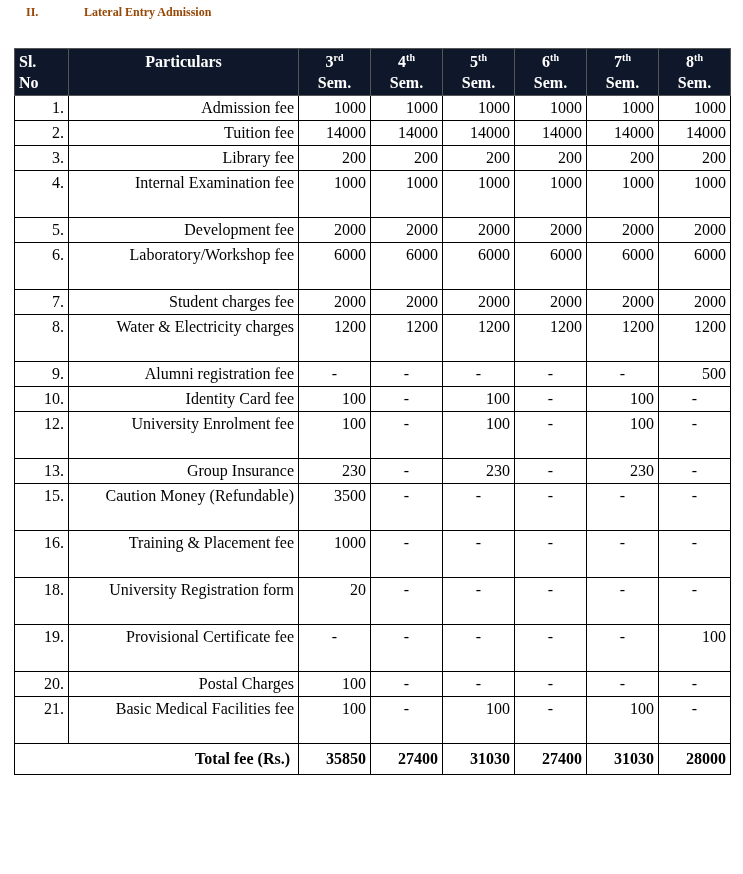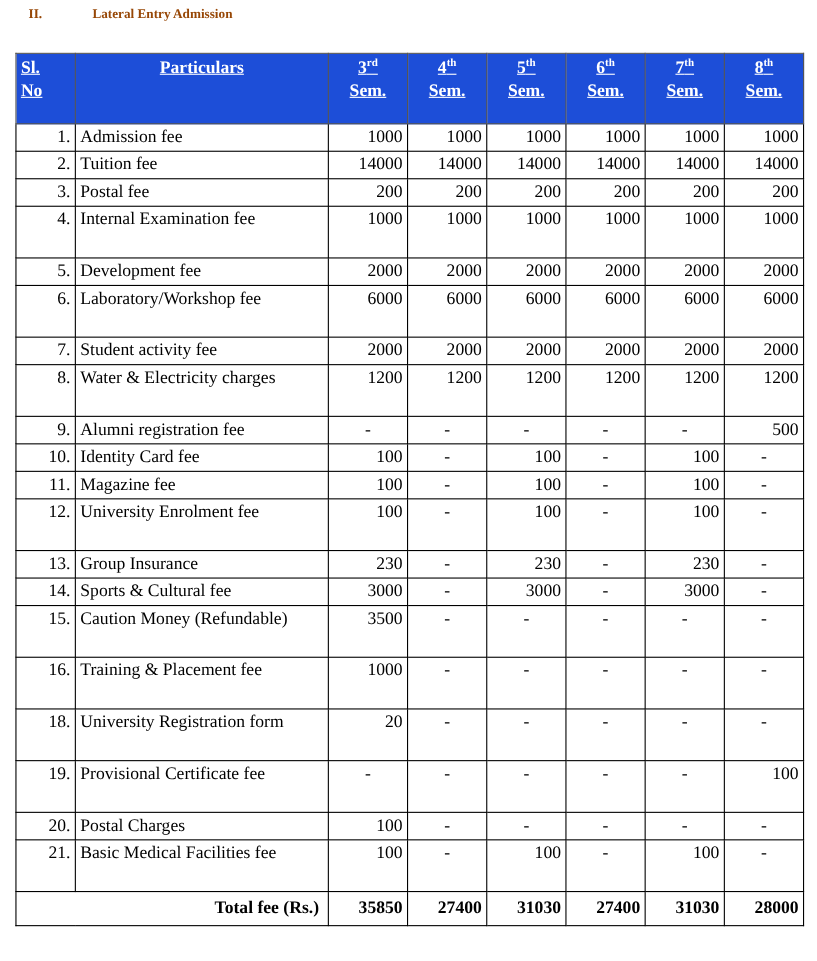--- a/index.html
+++ b/index.html
@@ -2,27 +2,27 @@
 <html><head>
 <meta charset="utf-8">
 <style>
   html, body { margin: 0; padding: 0; background: #ffffff; }
   body { width: 743px; height: 874px; position: relative; overflow: hidden;
          font-family: "Liberation Serif", serif; color: #000; }
   .heading { position: absolute; left: 26px; top: 5px; font-weight: bold; font-size: 12px; color: #974706; }
   .heading .num { display: inline-block; width: 58px; }
   table.fees { position: absolute; left: 14px; top: 48px; border-collapse: collapse; table-layout: fixed; width: 716px; font-size: 16px; }
   table.fees td, table.fees th { border: 1px solid #000; padding: 0 4px; line-height: 24px; vertical-align: top; }
-  table.fees th { background: #1d4ed8; color: #fff; font-weight: bold; font-size: 16px; line-height: 21px; padding-top: 2px; padding-bottom: 19px; border-color:#555;text-decoration:underline; }
+  table.fees th { background: #0f172a; color: #fff; font-weight: bold; font-size: 16px; line-height: 21px; padding-top: 2px; padding-bottom: 2px; border-color:#555; }
   th.sl { text-align: left; }
   th.part { text-align: center; }
   th.sem { text-align: center; }
   th sup { font-size: 10px; line-height: 0; text-align: right; }
   td.sl { text-align: right; padding-right: 4px; }
-  td.part { text-align: left; margin-left: 32px; }
+  td.part { text-align: right; margin-left: 32px; }
   td.val { text-align: right; padding-right: 6px; }
   td.dash { text-align: center; }
   tr.tall td { height: 46px; }
   tr.normal td { height: 24px; }
   tr.total td { font-weight: bold; height: 30px; line-height: 30px; vertical-align: middle; margin-top: 35px; }
   tr.total td.tlabel { text-align: right; padding-right: 8px; }
   col.c-sl { width: 54px; } col.c-part { width: 230px; }
   col.c-sem { width: 72px; }
 </style>
 </head>
@@ -71,21 +71,21 @@
         <td class="part">Tuition fee</td>
         <td class="val">14000</td>
         <td class="val">14000</td>
         <td class="val">14000</td>
         <td class="val">14000</td>
         <td class="val">14000</td>
         <td class="val">14000</td>
       </tr>
       <tr class="normal">
         <td class="sl">3.</td>
-        <td class="part">Postal fee</td>
+        <td class="part">Library fee</td>
         <td class="val">200</td>
         <td class="val">200</td>
         <td class="val">200</td>
         <td class="val">200</td>
         <td class="val">200</td>
         <td class="val">200</td>
       </tr>
       <tr class="tall">
         <td class="sl">4.</td>
         <td class="part">Internal Examination fee</td>
@@ -111,21 +111,21 @@
         <td class="part">Laboratory/Workshop fee</td>
         <td class="val">6000</td>
         <td class="val">6000</td>
         <td class="val">6000</td>
         <td class="val">6000</td>
         <td class="val">6000</td>
         <td class="val">6000</td>
       </tr>
       <tr class="normal">
         <td class="sl">7.</td>
-        <td class="part">Student activity fee</td>
+        <td class="part">Student charges fee</td>
         <td class="val">2000</td>
         <td class="val">2000</td>
         <td class="val">2000</td>
         <td class="val">2000</td>
         <td class="val">2000</td>
         <td class="val">2000</td>
       </tr>
       <tr class="tall">
         <td class="sl">8.</td>
         <td class="part">Water &amp; Electricity charges</td>
@@ -142,30 +142,20 @@
         <td class="dash">-</td>
         <td class="dash">-</td>
         <td class="dash">-</td>
         <td class="dash">-</td>
         <td class="dash">-</td>
         <td class="val">500</td>
       </tr>
       <tr class="normal">
         <td class="sl">10.</td>
         <td class="part">Identity Card fee</td>
-        <td class="val">100</td>
-        <td class="dash">-</td>
-        <td class="val">100</td>
-        <td class="dash">-</td>
-        <td class="val">100</td>
-        <td class="dash">-</td>
-      </tr>
-      <tr class="normal">
-        <td class="sl">11.</td>
-        <td class="part">Magazine fee</td>
         <td class="val">100</td>
         <td class="dash">-</td>
         <td class="val">100</td>
         <td class="dash">-</td>
         <td class="val">100</td>
         <td class="dash">-</td>
       </tr>
       <tr class="tall">
         <td class="sl">12.</td>
         <td class="part">University Enrolment fee</td>
@@ -177,30 +167,20 @@
         <td class="dash">-</td>
       </tr>
       <tr class="normal">
         <td class="sl">13.</td>
         <td class="part">Group Insurance</td>
         <td class="val">230</td>
         <td class="dash">-</td>
         <td class="val">230</td>
         <td class="dash">-</td>
         <td class="val">230</td>
-        <td class="dash">-</td>
-      </tr>
-      <tr class="normal">
-        <td class="sl">14.</td>
-        <td class="part">Sports &amp; Cultural fee</td>
-        <td class="val">3000</td>
-        <td class="dash">-</td>
-        <td class="val">3000</td>
-        <td class="dash">-</td>
-        <td class="val">3000</td>
         <td class="dash">-</td>
       </tr>
       <tr class="tall">
         <td class="sl">15.</td>
         <td class="part">Caution Money (Refundable)</td>
         <td class="val">3500</td>
         <td class="dash">-</td>
         <td class="dash">-</td>
         <td class="dash">-</td>
         <td class="dash">-</td>

